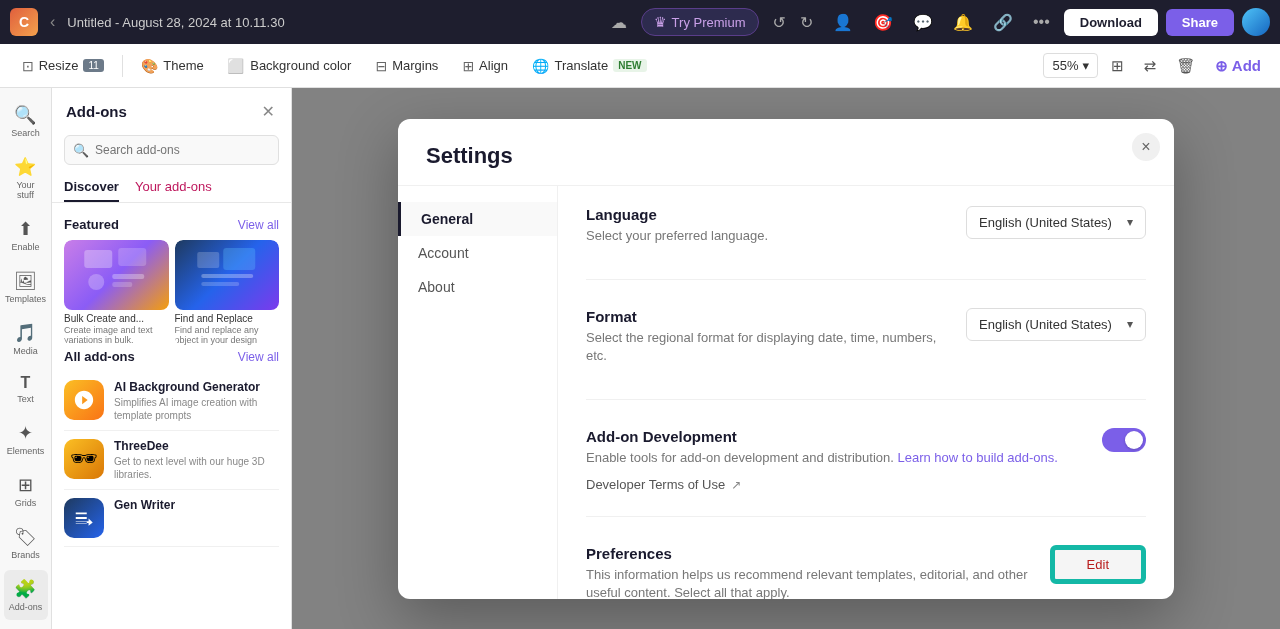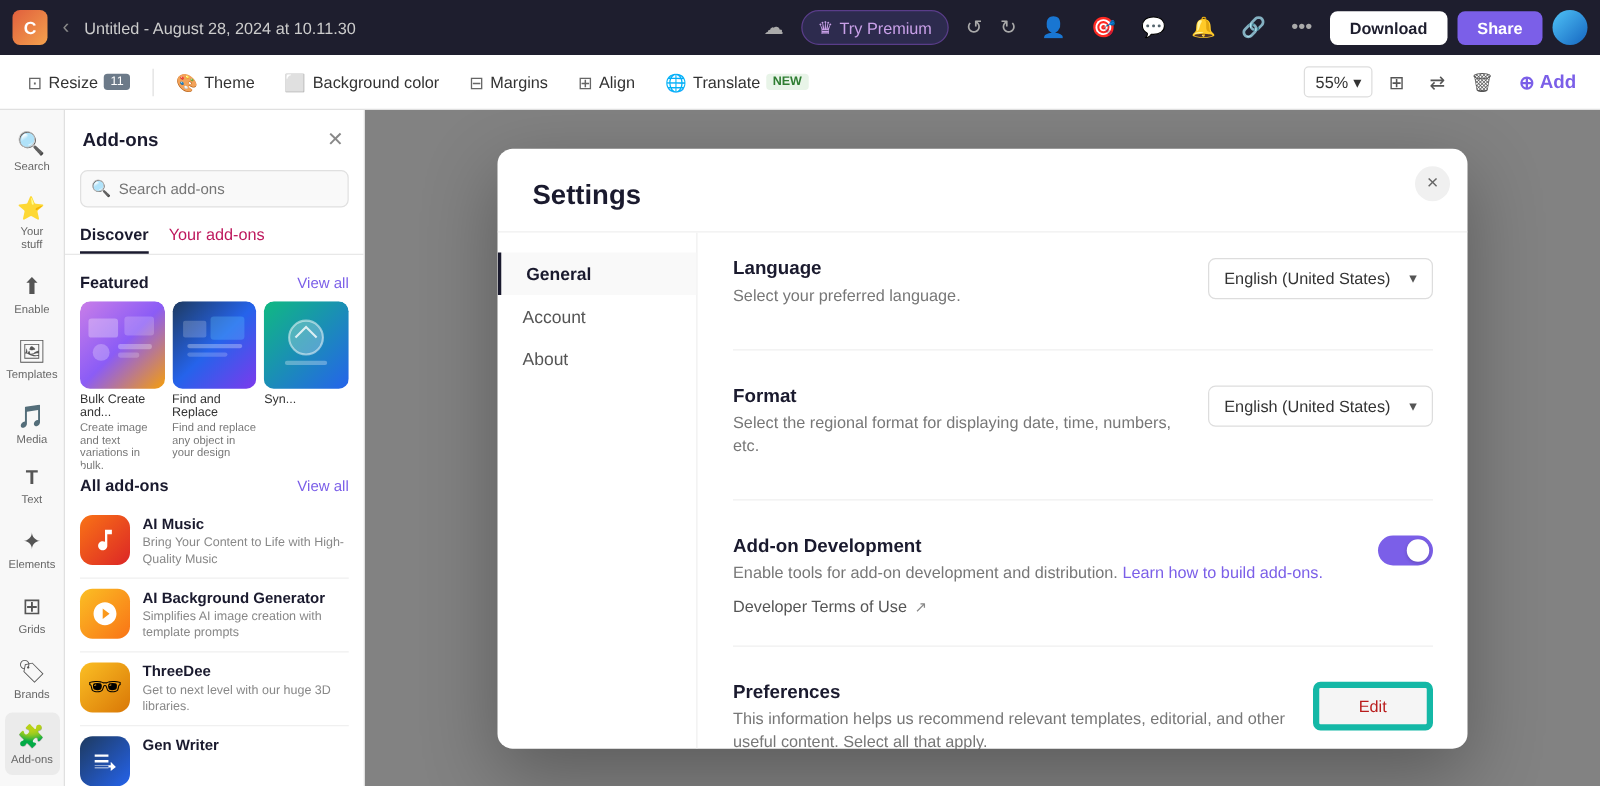--- a/index.html
+++ b/index.html
@@ -267,48 +267,27 @@
             <svg width="100%" height="100%" viewBox="0 0 80 70">
               <rect x="10" y="12" width="22" height="16" rx="2" fill="rgba(255,255,255,0.2)"></rect>
               <rect x="36" y="8" width="32" height="22" rx="3" fill="rgba(100,200,255,0.3)"></rect>
               <rect x="14" y="34" width="52" height="4" rx="2" fill="rgba(255,255,255,0.3)"></rect>
               <rect x="14" y="42" width="38" height="4" rx="2" fill="rgba(255,255,255,0.2)"></rect>
             </svg>
           </div>
           <div class="card-label">Find and Replace</div>
           <div class="card-desc">Find and replace any object in your design</div>
         </div>
-        <div class="featured-card">
-          <div class="card-img-3">
-            <svg width="100%" height="100%" viewBox="0 0 80 70">
-              <circle cx="40" cy="28" r="16" fill="rgba(255,255,255,0.25)" stroke="rgba(255,255,255,0.5)" stroke-width="2"></circle>
-              <path d="M30 28 L40 18 L50 28" fill="none" stroke="rgba(255,255,255,0.8)" stroke-width="2"></path>
-              <rect x="20" y="50" width="40" height="4" rx="2" fill="rgba(255,255,255,0.3)"></rect>
-            </svg>
-          </div>
-          <div class="card-label">Syn...</div>
-        </div>
       </div>
 
       <div class="section-header">
         <span class="section-title">All add-ons</span>
         <span class="view-all">View all</span>
       </div>
 
-      <div class="addon-list-item">
-        <div class="addon-icon addon-icon-music">
-          <svg width="22" height="22" viewBox="0 0 24 24" fill="white">
-              <path d="M12 3v10.55c-.59-.34-1.27-.55-2-.55-2.21 0-4 1.79-4 4s1.79 4 4 4 4-1.79 4-4V7h4V3h-6z"></path>
-            </svg>
-        </div>
-        <div class="addon-info">
-          <div class="addon-name">AI Music</div>
-          <div class="addon-desc">Bring Your Content to Life with High-Quality Music</div>
-        </div>
-      </div>
       <div class="addon-list-item">
         <div class="addon-icon addon-icon-bg">
           <svg width="22" height="22" viewBox="0 0 24 24" fill="white">
               <path d="M12 2C6.48 2 2 6.48 2 12s4.48 10 10 10 10-4.48 10-10S17.52 2 12 2zm-2 14.5v-9l6 4.5-6 4.5z"></path>
             </svg>
         </div>
         <div class="addon-info">
           <div class="addon-name">AI Background Generator</div>
           <div class="addon-desc">Simplifies AI image creation with template prompts</div>
         </div>

